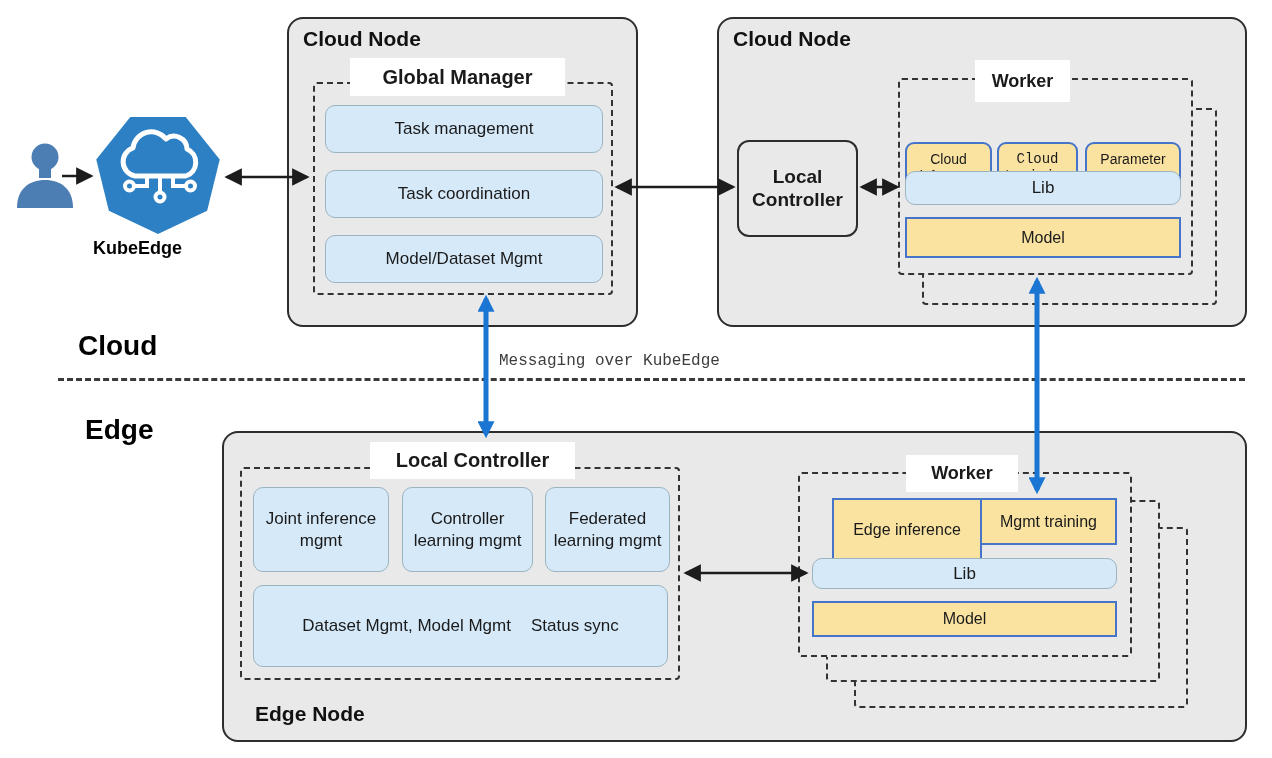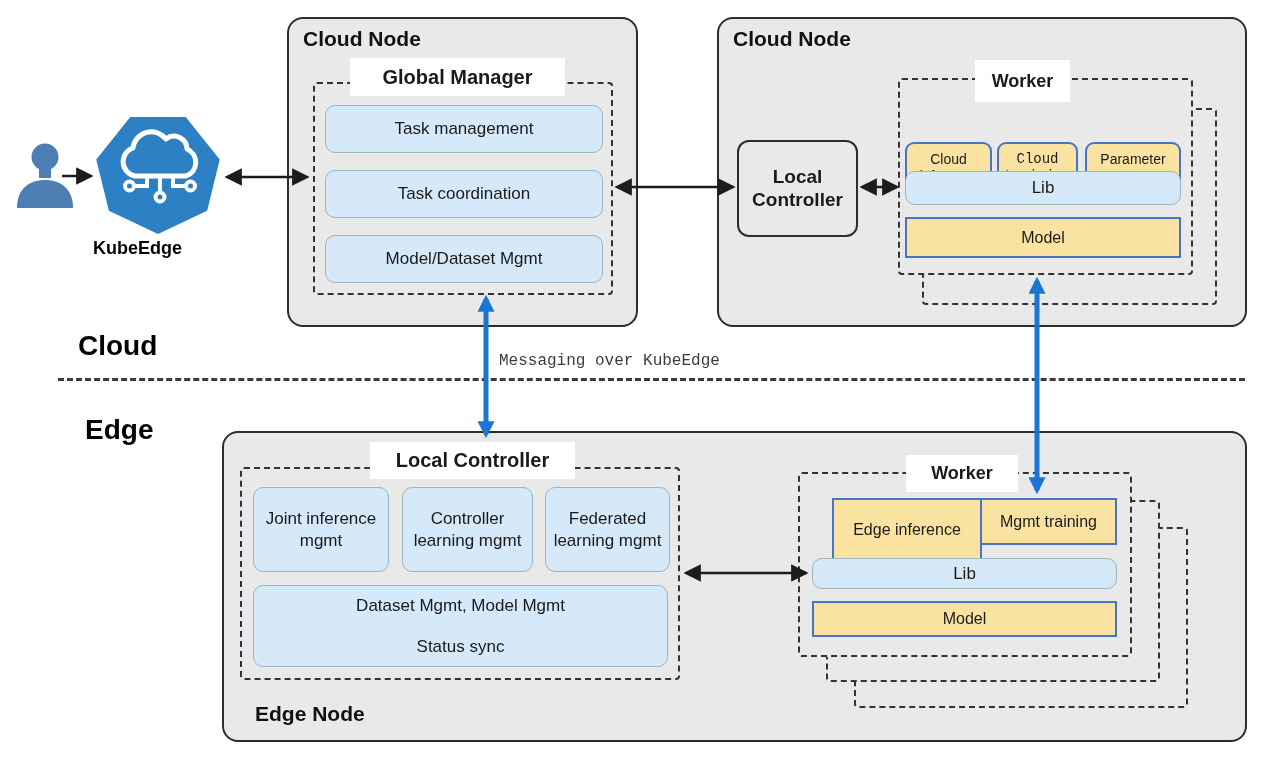--- a/index.html
+++ b/index.html
@@ -115,21 +115,21 @@
   <div class="comp yellow" style="left:905px;top:217px;width:276px;height:41px;">Model</div>
 
   <div class="node" style="left:222px;top:431px;width:1025px;height:311px;"></div>
   <div class="node-title" style="left:255px;top:702px;">Edge Node</div>
 
   <div class="dashed" style="left:240px;top:467px;width:440px;height:213px;"></div>
   <div class="band lg" style="left:370px;top:442px;width:205px;height:37px;">Local Controller</div>
   <div class="comp blue" style="left:253px;top:487px;width:136px;height:85px;">Joint inference mgmt</div>
   <div class="comp blue" style="left:402px;top:487px;width:131px;height:85px;">Controller learning mgmt</div>
   <div class="comp blue" style="left:545px;top:487px;width:125px;height:85px;">Federated learning mgmt</div>
-  <div class="comp blue" style="left:253px;top:585px;width:415px;height:82px;flex-direction:column;gap:20px;">
+  <div class="comp blue" style="left:253px;top:585px;width:415px;height:82px;gap:20px;">
     <span>Dataset Mgmt, Model Mgmt</span>
     <span>Status sync</span>
   </div>
 
   <div class="dashed stack2" style="left:854px;top:527px;width:334px;height:181px;"></div>
   <div class="dashed stack3" style="left:826px;top:500px;width:334px;height:182px;"></div>
   <div class="dashed stack4" style="left:798px;top:472px;width:334px;height:185px;"></div>
   <div class="band md" style="left:906px;top:455px;width:112px;height:37px;">Worker</div>
   <div class="comp yellow" style="left:812px;top:498px;width:150px;height:64px;margin-left:20px;">Edge inference</div>
   <div class="comp yellow" style="left:980px;top:498px;width:137px;height:47px;">Mgmt training</div>

